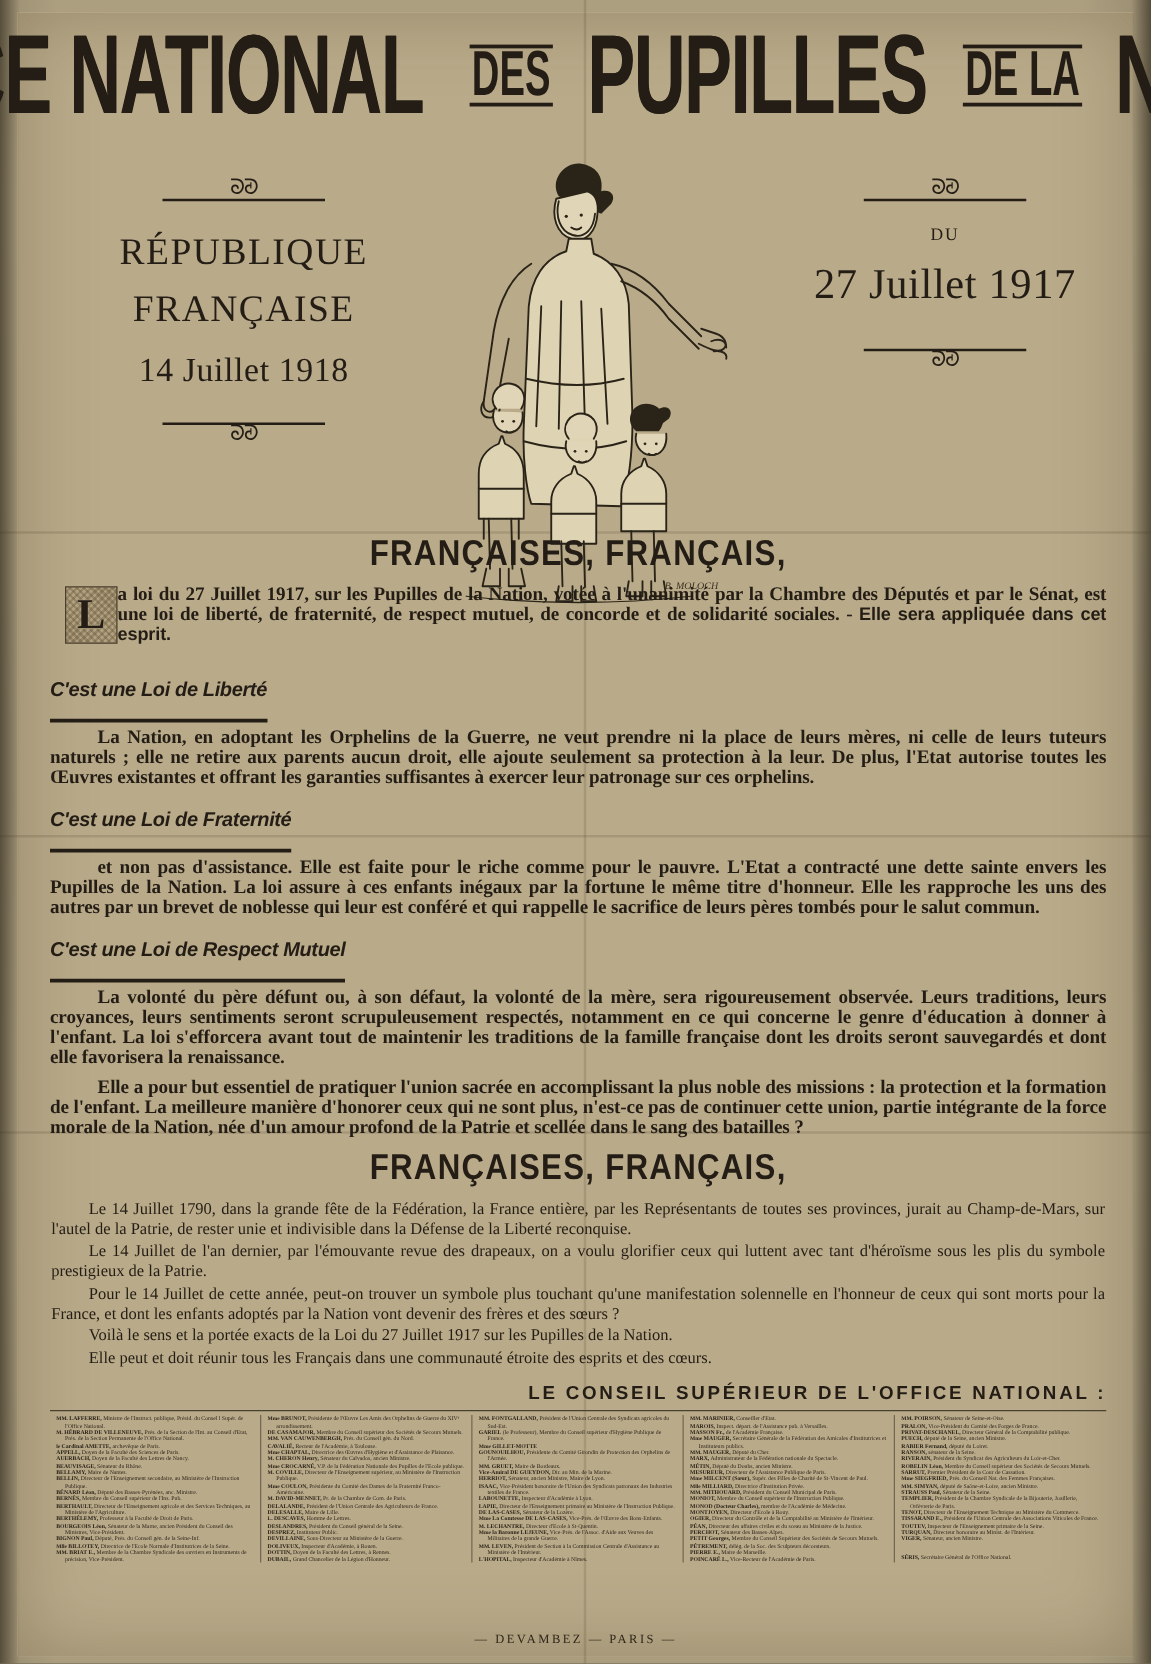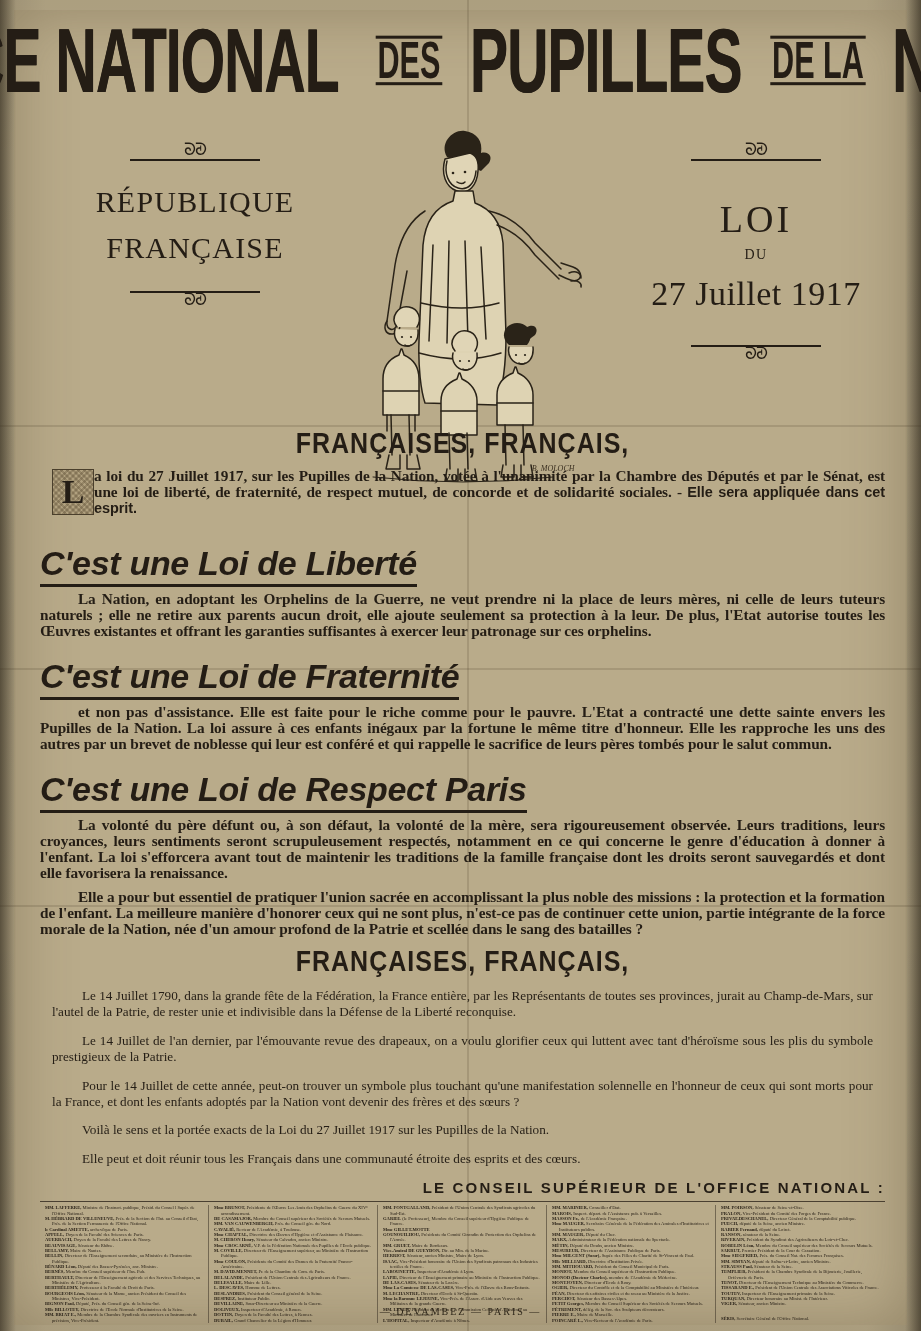--- a/index.html
+++ b/index.html
@@ -112,31 +112,31 @@
     text-align:justify;font-weight:bold;
     font-family:"Liberation Serif",serif;
     letter-spacing:-.1px;
   }
   p.txt.ind{text-indent:38px;}
   .strongline{font-family:"Liberation Sans",sans-serif;font-size:14.5px;}
 
   h2.sect{
     font-family:"Liberation Sans",sans-serif;
     font-style:italic;font-weight:bold;
-    font-size:34px;margin:10px 0 4px 0;
+    font-size:16px;margin:10px 0 4px 0;
     display:inline-block;
     border-bottom:3px solid #241d15;
-    padding-bottom:1px;
+    padding-bottom:13px;
     letter-spacing:-.3px;
   }
   .sectwrap{margin-top:8px;}
 
   
   .appeal p{
-    margin:12px;font-size:13.2px;line-height:16.4px;text-align:justify;
+    margin:1px;font-size:13.2px;line-height:16.4px;text-align:justify;
     font-family:"Liberation Serif",serif;
   }
   .appeal p.ind{text-indent:30px;}
   .appeal .c{text-align:left;}
 
   
   .council-title{
     text-align:right;font-family:"Liberation Sans",sans-serif;font-weight:bold;
     font-size:15px;letter-spacing:2.2px;margin:12px 0 5px;
   }
@@ -191,20 +191,21 @@
 
     <div class="header-zone">
 
       <div class="side left">
         <div class="orn top">
           <span class="curl">ᘐᘑ</span>
           <span class="rule"></span>
         </div>
         <div class="l1">RÉPUBLIQUE</div>
         <div class="l2">FRANÇAISE</div>
+        <div class="l3">14 Juillet 1918</div>
         <div class="orn-wrap-bot">
           <div class="orn bot">
             <span class="rule"></span>
             <span class="curl">ᘐᘑ</span>
           </div>
         </div>
       </div>
 
       <div class="illus">
         <svg viewBox="0 0 300 370" width="300" height="370" aria-hidden="true">
@@ -267,21 +268,20 @@
           </g>
         </svg>
         <div class="sig">B. MOLOCH</div>
       </div>
 
       <div class="side right">
         <div class="orn top">
           <span class="curl">ᘐᘑ</span>
           <span class="rule"></span>
         </div>
-        <div class="l1">LOI</div>
         <div class="l2">DU</div>
         <div class="l3">27 Juillet 1917</div>
         <div class="orn-wrap-bot">
           <div class="orn bot">
             <span class="rule"></span>
             <span class="curl">ᘐᘑ</span>
           </div>
         </div>
       </div>
     </div>
@@ -301,21 +301,21 @@
         <h2 class="sect">C'est une Loi de Liberté</h2>
         <p class="txt ind">La Nation, en adoptant les Orphelins de la Guerre, ne veut prendre ni la place de leurs mères, ni celle de leurs tuteurs naturels ; elle ne retire aux parents aucun droit, elle ajoute seulement sa protection à la leur. De plus, l'Etat autorise toutes les Œuvres existantes et offrant les garanties suffisantes à exercer leur patronage sur ces orphelins.</p>
       </div>
 
       <div class="sectwrap">
         <h2 class="sect">C'est une Loi de Fraternité</h2>
         <p class="txt ind">et non pas d'assistance. Elle est faite pour le riche comme pour le pauvre. L'Etat a contracté une dette sainte envers les Pupilles de la Nation. La loi assure à ces enfants inégaux par la fortune le même titre d'honneur. Elle les rapproche les uns des autres par un brevet de noblesse qui leur est conféré et qui rappelle le sacrifice de leurs pères tombés pour le salut commun.</p>
       </div>
 
       <div class="sectwrap">
-        <h2 class="sect">C'est une Loi de Respect Paris</h2>
+        <h2 class="sect">C'est une Loi de Respect Mutuel</h2>
         <p class="txt ind">La volonté du père défunt ou, à son défaut, la volonté de la mère, sera rigoureusement observée. Leurs traditions, leurs croyances, leurs sentiments seront scrupuleusement respectés, notamment en ce qui concerne le genre d'éducation à donner à l'enfant. La loi s'efforcera avant tout de maintenir les traditions de la famille française dont les droits seront sauvegardés et dont elle favorisera la renaissance.</p>
       </div>
 
       <div class="sectwrap">
         <p class="txt ind">Elle a pour but essentiel de pratiquer l'union sacrée en accomplissant la plus noble des missions : la protection et la formation de l'enfant. La meilleure manière d'honorer ceux qui ne sont plus, n'est-ce pas de continuer cette union, partie intégrante de la force morale de la Nation, née d'un amour profond de la Patrie et scellée dans le sang des batailles ?</p>
       </div>
 
       <div class="callhead" style="margin-top:10px">FRANÇAISES, FRANÇAIS,</div>
 
       <div class="appeal">

